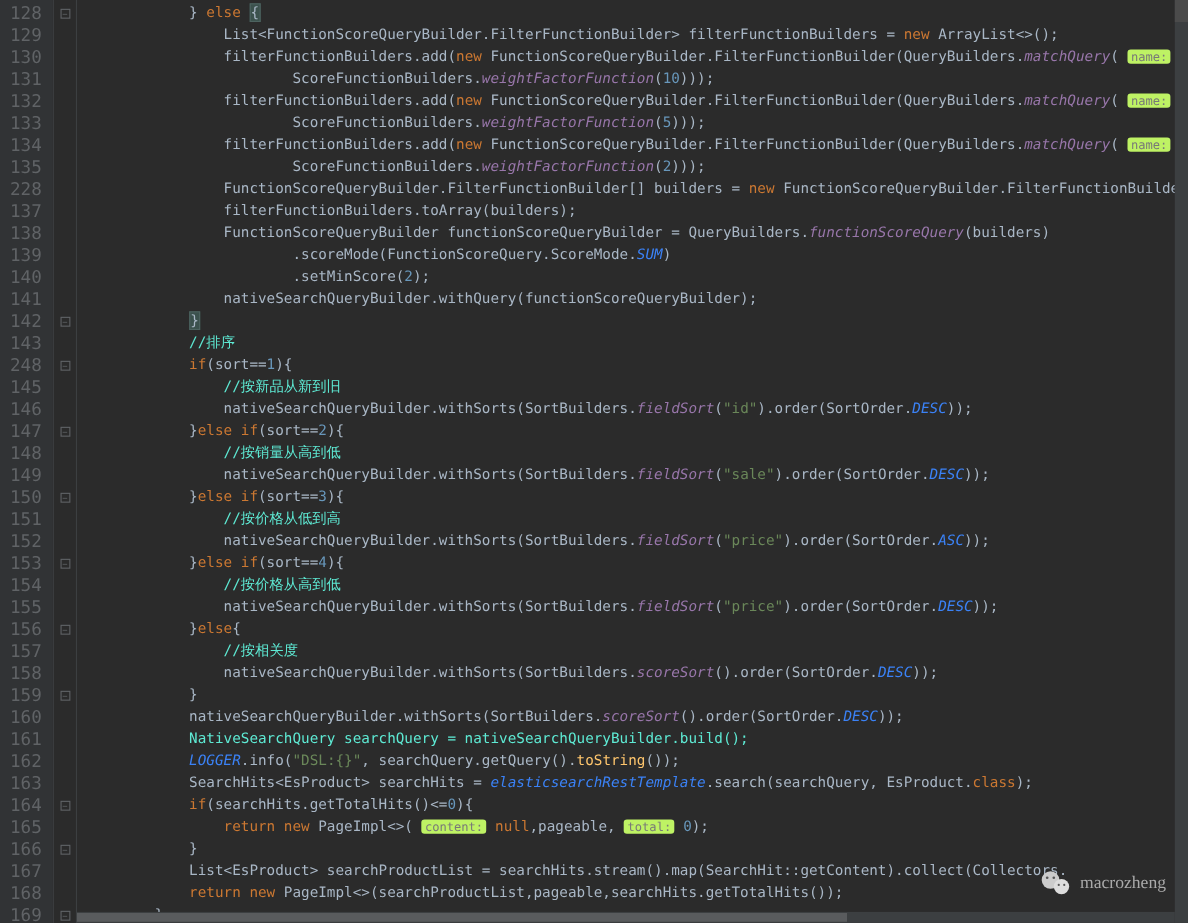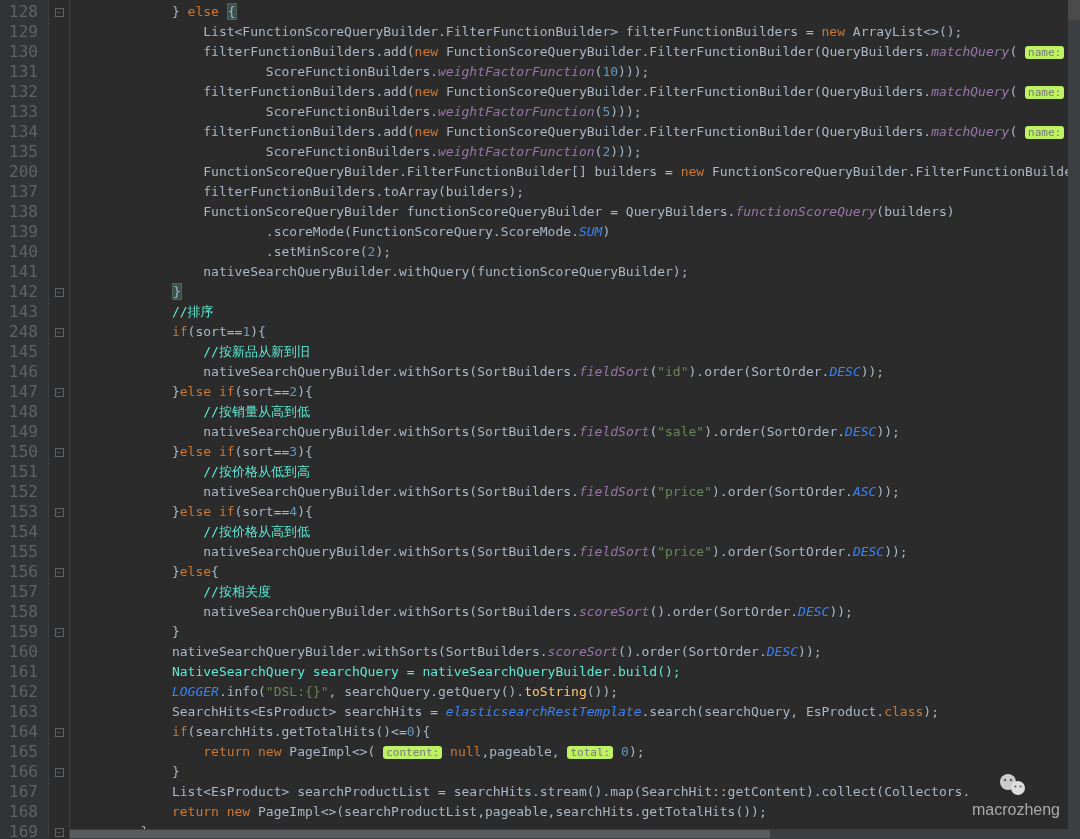--- a/index.html
+++ b/index.html
@@ -87,22 +87,21 @@
   width: 12px;
 }
 .watermark {
   position: absolute;
   bottom: 20px;
   right: 20px;
   display: flex;
   align-items: center;
   color: #aaa;
   font-size: 16px;
-  font-family: Liberation Sans, sans-serif;
-  flex-direction: column;
+  font-family: Liberation Serif, serif;
 }
 .wechat-icon {
   width: 32px;
   height: 32px;
   margin-right: 6px;
   position: relative;
 }
 .wechat-icon svg { width: 32px; height: 32px; }
 .hscroll-track {
   position: absolute;
@@ -127,21 +126,21 @@
 <div class="editor">
   <div class="gutter" id="gutter">
       <div class="gutter-line">128</div>
       <div class="gutter-line">129</div>
       <div class="gutter-line">130</div>
       <div class="gutter-line">131</div>
       <div class="gutter-line">132</div>
       <div class="gutter-line">133</div>
       <div class="gutter-line">134</div>
       <div class="gutter-line">135</div>
-      <div class="gutter-line">200</div>
+      <div class="gutter-line">228</div>
       <div class="gutter-line">137</div>
       <div class="gutter-line">138</div>
       <div class="gutter-line">139</div>
       <div class="gutter-line">140</div>
       <div class="gutter-line">141</div>
       <div class="gutter-line">142</div>
       <div class="gutter-line">143</div>
       <div class="gutter-line">248</div>
       <div class="gutter-line">145</div>
       <div class="gutter-line">146</div>

